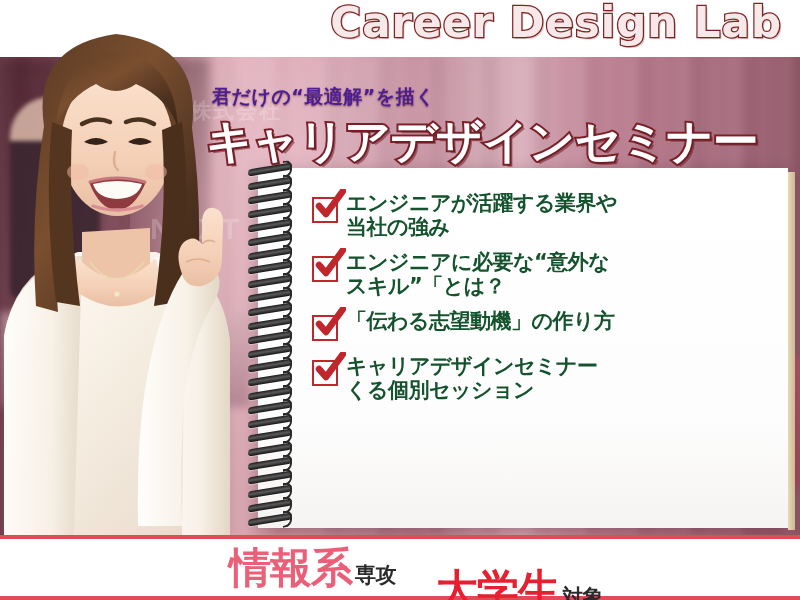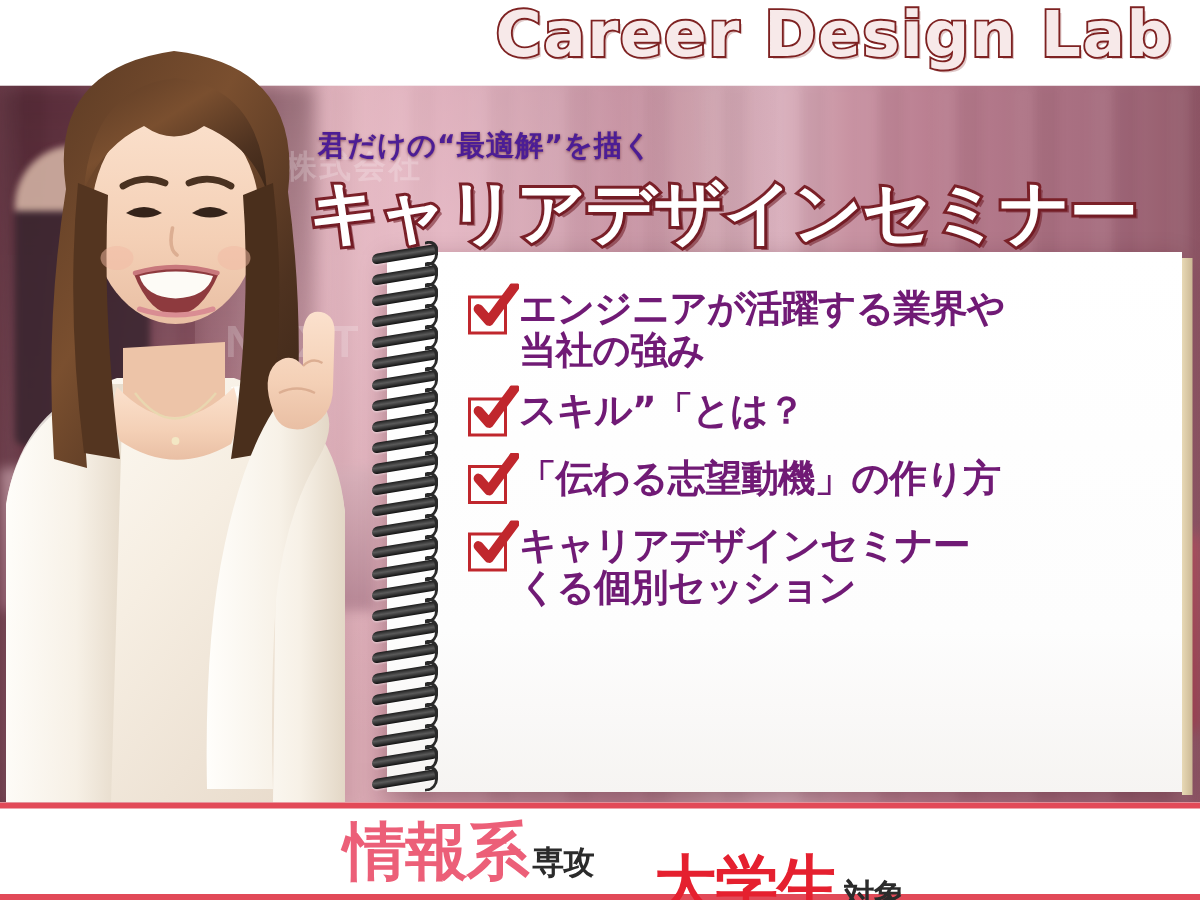--- a/index.html
+++ b/index.html
@@ -161,21 +161,21 @@
   }
   .chk-box{
     position:absolute;left:0;top:2px;width:26px;height:26px;
     border:2.5px solid #c0272d;box-sizing:border-box;background:#fff;
   }
   .chk-mark{
     position:absolute;left:2px;top:-6px;width:32px;height:32px;
   }
   .item-text{
     font-family:"DejaVu Sans","Liberation Sans",sans-serif;
-    font-size:25px;font-weight:bold;color:#701a75;
+    font-size:21px;font-weight:bold;color:#14532d;
     line-height:1.12;letter-spacing:-.5px;
   }
 
   
   .bottombar{
     position:absolute;left:0;bottom:0;width:800px;height:65px;
     background:#ffffff;z-index:8;
     border-top:4px solid #e24a58;
     border-bottom:4px solid #e24a58;
     box-sizing:border-box;
@@ -272,20 +272,21 @@
         </div>
       </div>
       <div class="check-item">
         <div class="chk">
           <div class="chk-box"></div>
           <svg class="chk-mark" viewBox="0 0 32 32">
             <path d="M5 17 L12 25 L29 2" fill="none" stroke="#c0272d" stroke-width="6.5" stroke-linecap="round" stroke-linejoin="round"></path>
           </svg>
         </div>
         <div class="item-text">
+          <div>エンジニアに必要な“意外な</div>
           <div>スキル”「とは？</div>
         </div>
       </div>
       <div class="check-item">
         <div class="chk">
           <div class="chk-box"></div>
           <svg class="chk-mark" viewBox="0 0 32 32">
             <path d="M5 17 L12 25 L29 2" fill="none" stroke="#c0272d" stroke-width="6.5" stroke-linecap="round" stroke-linejoin="round"></path>
           </svg>
         </div>

